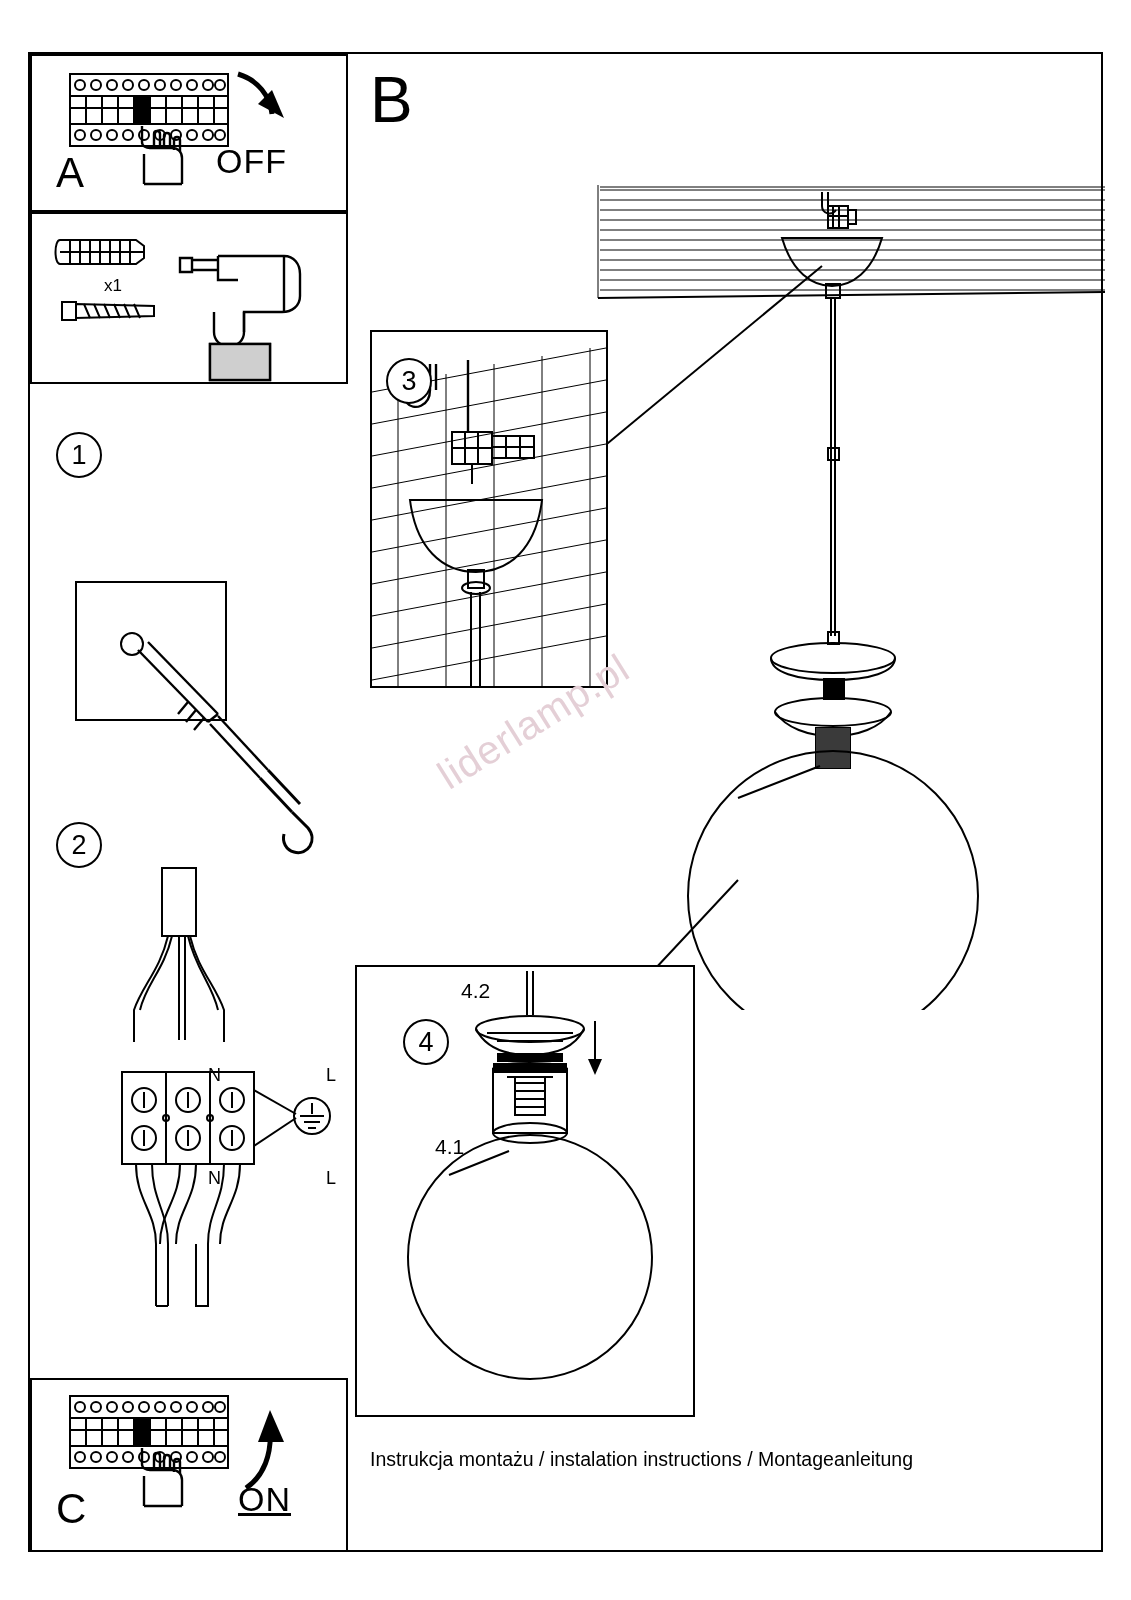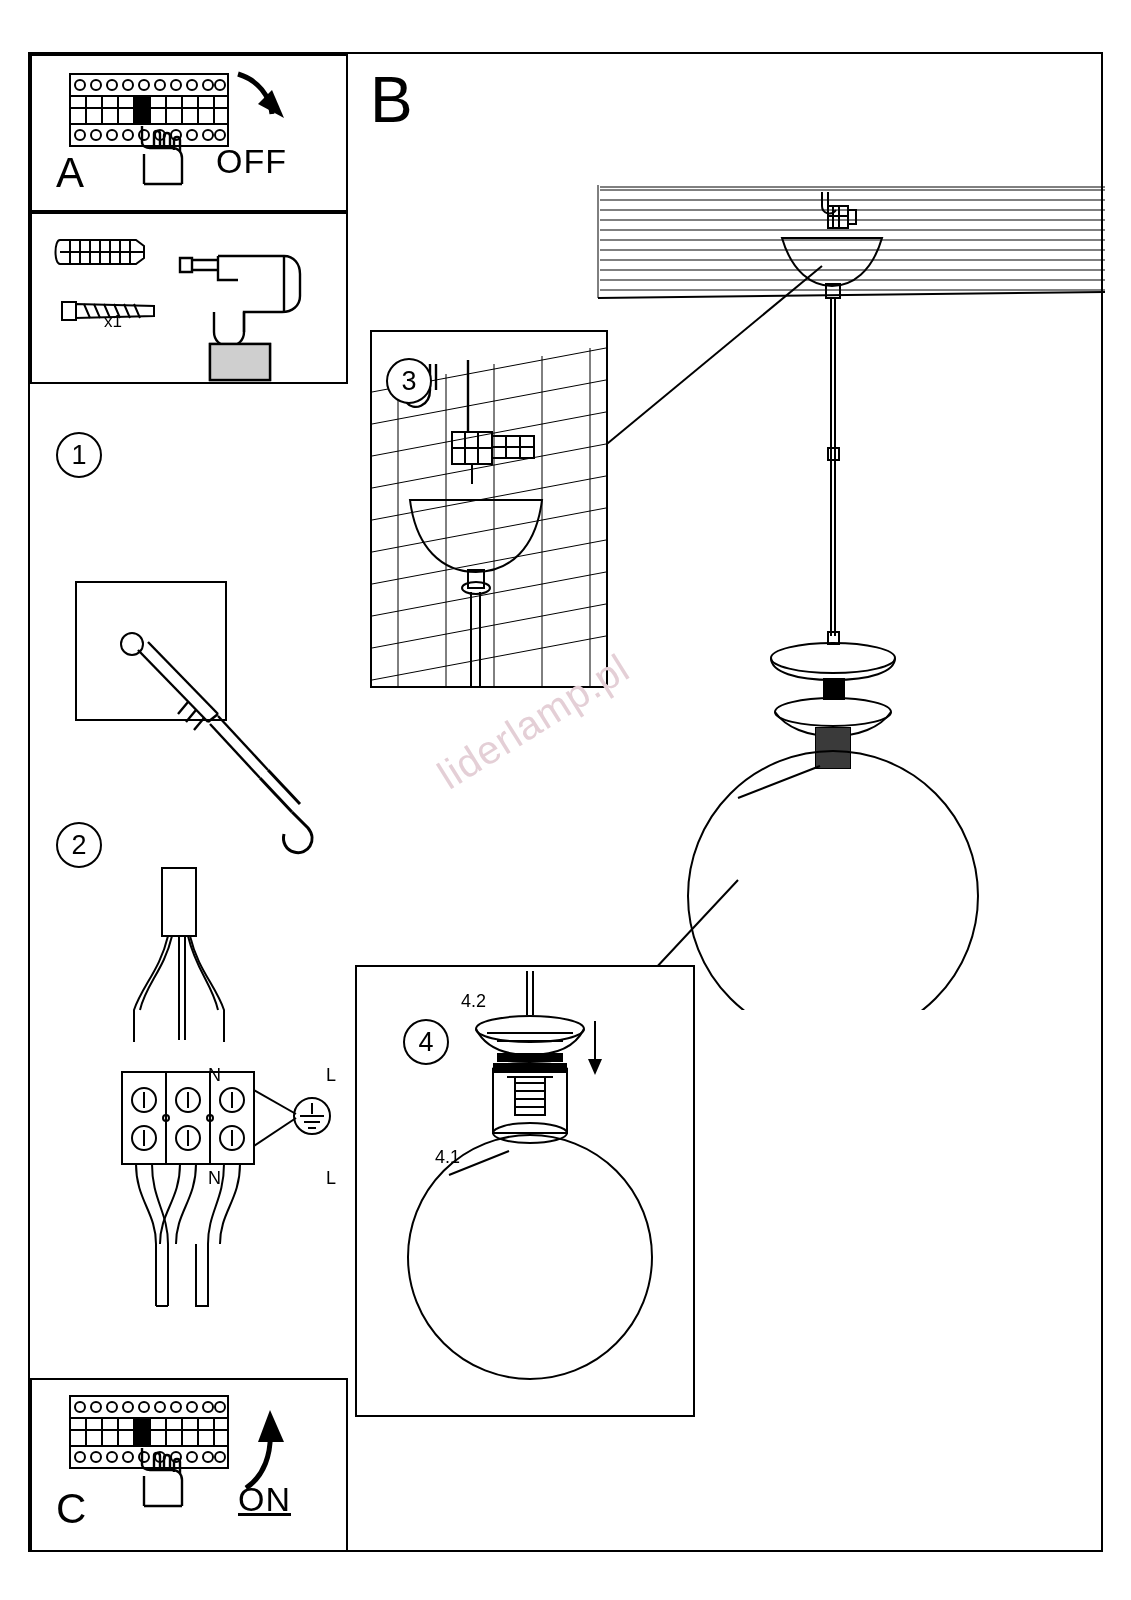--- a/index.html
+++ b/index.html
@@ -70,22 +70,21 @@
     border-radius: 50%;
     box-sizing: border-box;
     font-size: 27px;
     display: flex;
     align-items: center;
     justify-content: center;
     background: #fff;
   }
   .sub-label {
     position: absolute;
-    font-size: 18px;
-    margin-top: 12px;
+    font-size: 21px;
   }
   .tiny-label {
     position: absolute;
     font-size: 18px;
   }
   .caption {
     position: absolute;
     left: 370px;
     font-size: 19.5px;
     white-space: nowrap;
@@ -207,21 +206,21 @@
         <path d="M186 42 L186 66 L206 66"></path>
         <path d="M160 46 L186 46 M160 56 L186 56"></path>
         <path d="M148 44 L160 44 L160 58 L148 58 Z"></path>
         <path d="M212 98 L212 118"></path>
         <path d="M196 132 C188 132 182 126 182 118 L182 98"></path>
         <rect x="178" y="130" width="60" height="36"></rect>
         <path d="M252 42 L252 98"></path>
       </g>
       <rect x="178" y="130" width="60" height="36" fill="#cfcfcf" stroke="#000" stroke-width="2.4"></rect>
     </svg>
-    <div class="x1-label" style="left:72px; top:62px;margin-top:36px;">x1</div>
+    <div class="x1-label" style="left:72px; top:62px;">x1</div>
   </div>
 
   <div class="circ-num" style="left:56px; top:432px;">1</div>
 
   <svg class="abs-svg" style="left:60px; top:572px;" width="270" height="290" viewBox="0 0 270 290">
 
     <rect x="16" y="10" width="150" height="138" fill="none" stroke="#000" stroke-width="2"></rect>
     <circle cx="72" cy="72" r="11" fill="none" stroke="#000" stroke-width="2"></circle>
 
     <g fill="none" stroke="#000" stroke-width="2.4">
@@ -525,14 +524,15 @@
         <path d="M92 208 L152 184"></path>
       </g>
     </svg>
     <div class="circ-num" style="left:46px; top:52px;">4</div>
     <div class="sub-label" style="left:78px; top:168px;">4.1</div>
     <div class="sub-label" style="left:104px; top:12px;">4.2</div>
   </div>
 
   <div class="watermark">liderlamp.pl</div>
 
+  <div class="caption" style="top:1448px;">Instrukcja montażu / instalation instructions / Montageanleitung</div>
 
 </div>
 
 </body></html>

